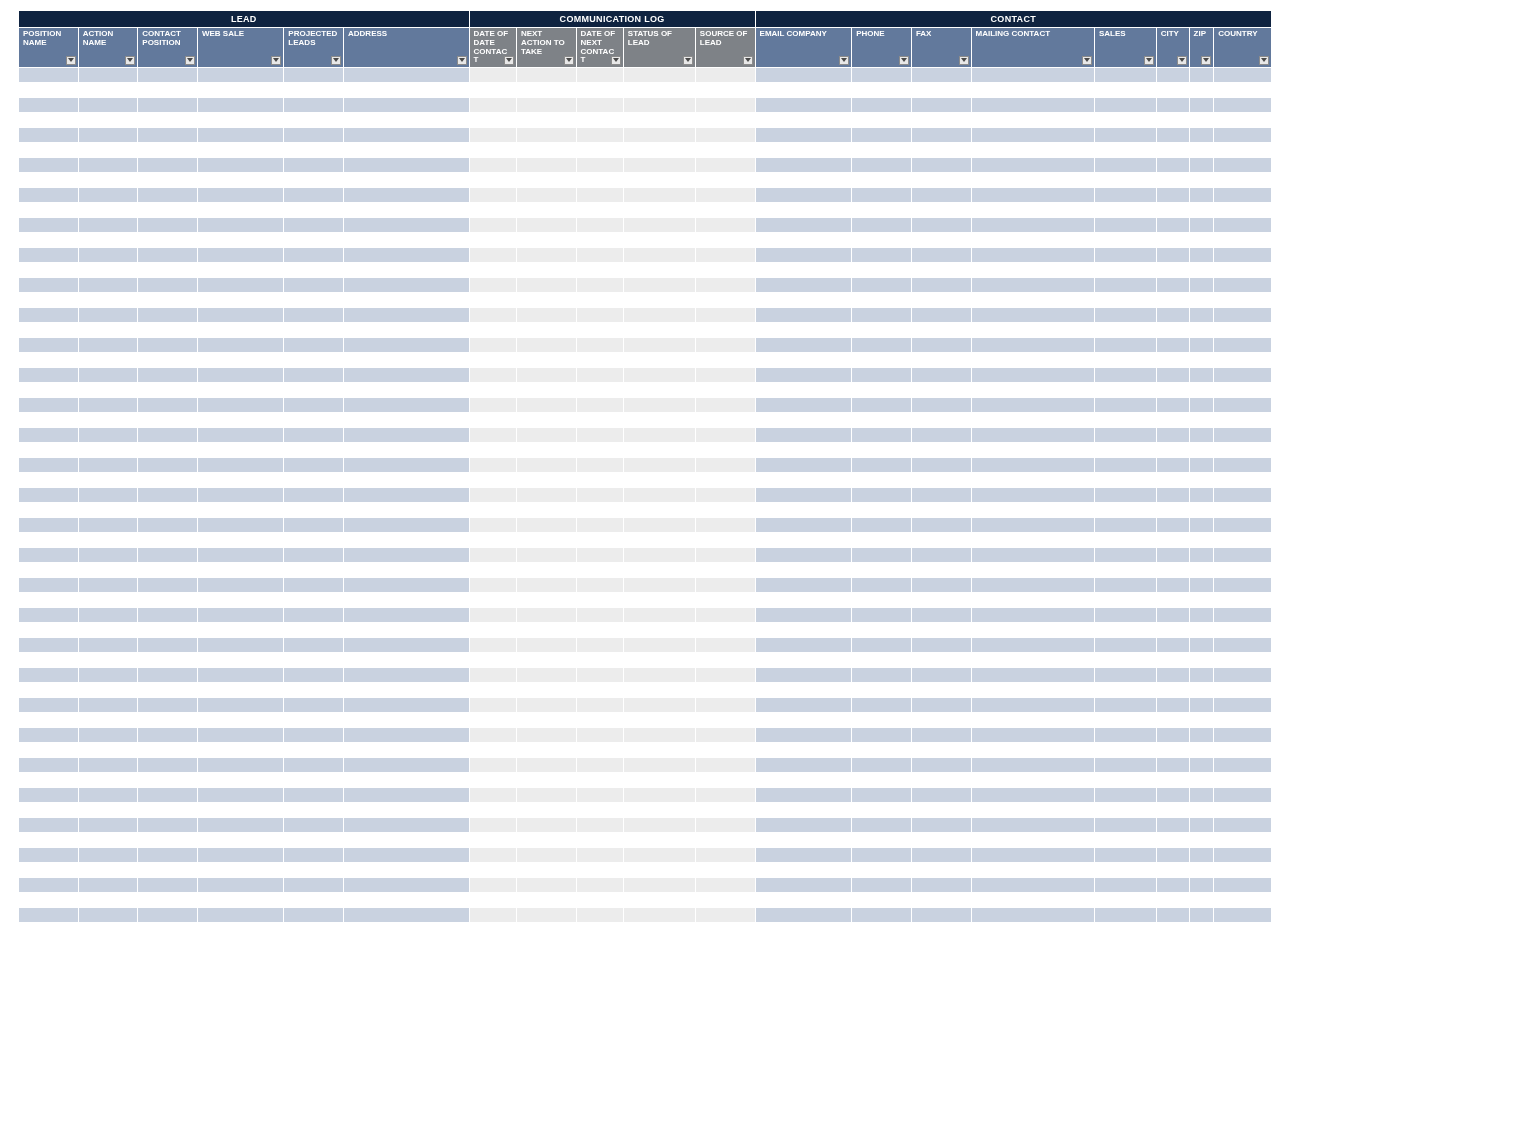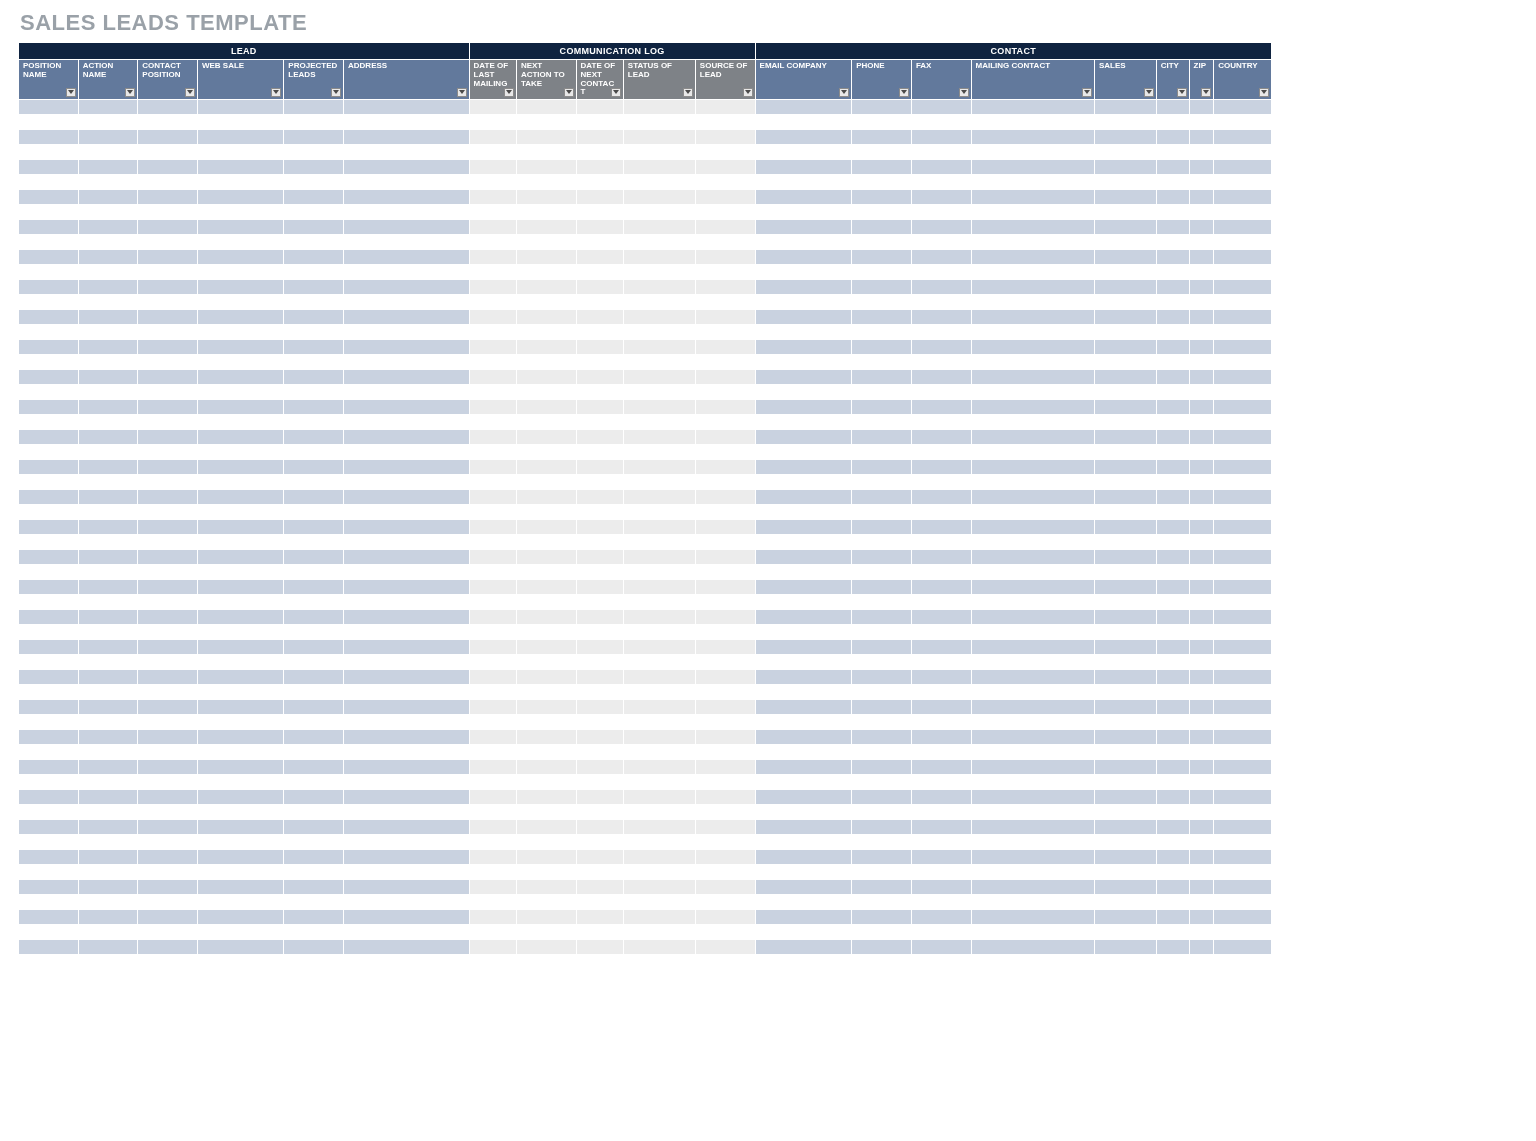--- a/index.html
+++ b/index.html
@@ -103,21 +103,20 @@
   .c14 { width: 120px; }  
   .c15 { width: 60px; }   
   .c16 { width: 32px; }   
   .c17 { width: 24px; }   
   .c18 { width: 56px; }   
 </style>
 </head>
 <body>
 
 <div class="page">
-  <div class="title">SALES LEADS TEMPLATE</div>
 
   <table class="sheet">
     <colgroup id="colgroup">
         <col class="c0">
         <col class="c1">
         <col class="c2">
         <col class="c3">
         <col class="c4">
         <col class="c5">
         <col class="c6">
@@ -159,21 +158,21 @@
           </th>
           <th class="bg-lead">
             <span class="lbl">PROJECTED LEADS</span>
             <span class="drop"></span>
           </th>
           <th class="bg-lead">
             <span class="lbl">ADDRESS</span>
             <span class="drop"></span>
           </th>
           <th class="bg-comm">
-            <span class="lbl">DATE OF LAST MAILING</span>
+            <span class="lbl">DATE OF DATE CONTACT</span>
             <span class="drop"></span>
           </th>
           <th class="bg-comm">
             <span class="lbl">NEXT ACTION TO TAKE</span>
             <span class="drop"></span>
           </th>
           <th class="bg-comm">
             <span class="lbl">DATE OF NEXT CONTACT</span>
             <span class="drop"></span>
           </th>

